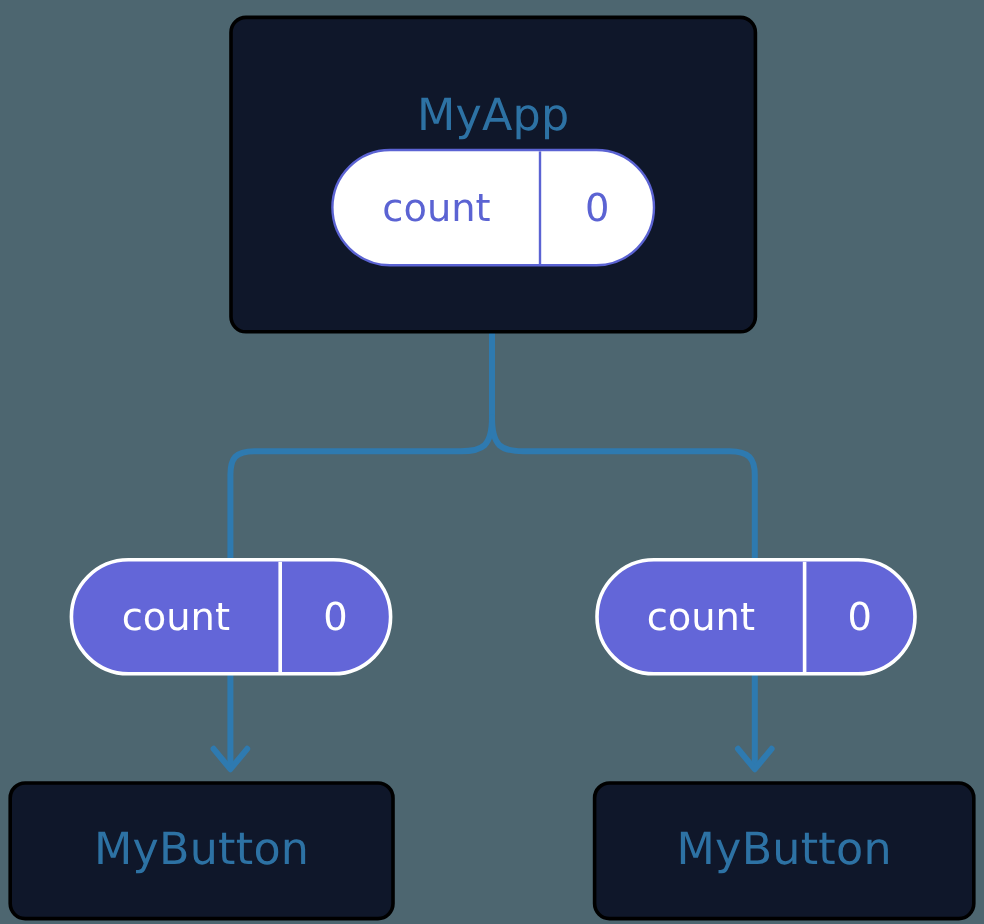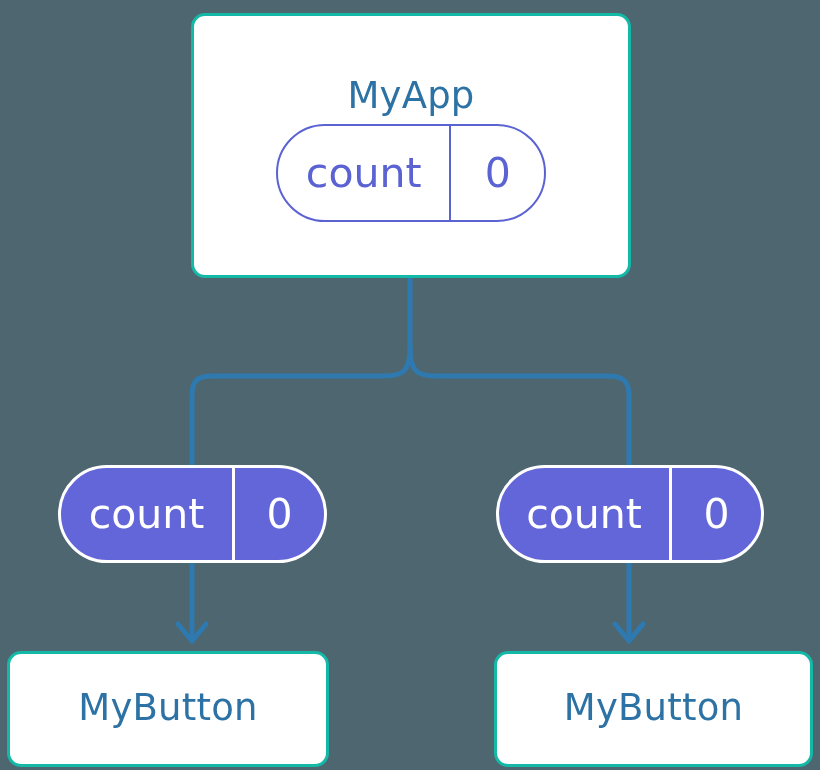--- a/index.html
+++ b/index.html
@@ -22,22 +22,22 @@
     position: absolute;
     left: 0;
     top: 0;
     width: 820px;
     height: 770px;
   }
 
   
   .node-box {
     position: absolute;
-    background: #ffffff;
-    border: 3px solid #14b8a6;
+    background: #0f172a;
+    border: 3px solid #000000;
     border-radius: 14px;
     box-sizing: border-box;
   }
   .node-title {
     position: absolute;
     left: 0;
     right: 0;
     text-align: center;
     color: #2d72a4;
     font-size: 37px;
@@ -82,21 +82,21 @@
     align-items: stretch;
     border-radius: 999px;
     box-sizing: border-box;
     overflow: hidden;
   }
   .pill .pill-key,
   .pill .pill-val {
     display: flex;
     align-items: center;
     justify-content: center;
-    font-size: 41px;
+    font-size: 32px;
     line-height: 1;
     box-sizing: border-box;
     white-space: nowrap;
   }
 
   
   .pill.outline {
     border: 2px solid #5b63d3;
     background: #ffffff;
   }

